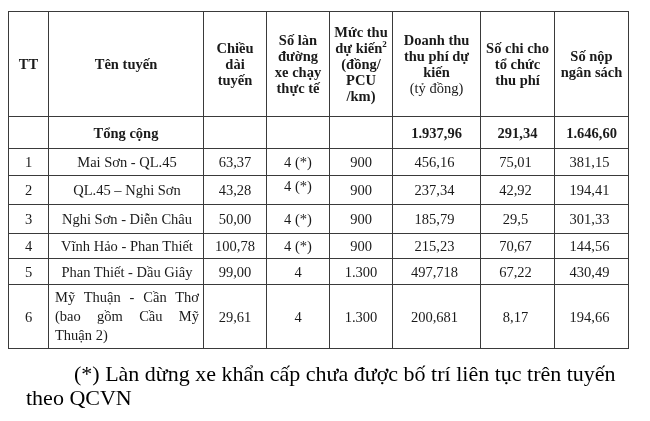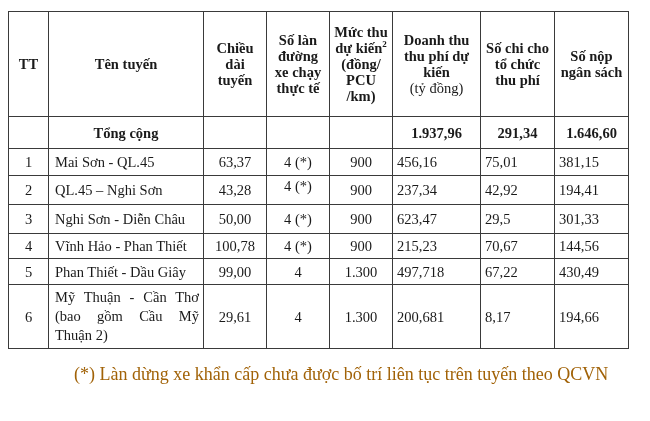--- a/index.html
+++ b/index.html
@@ -4,32 +4,32 @@
 <style>
   html, body { margin: 0; padding: 0; background: #ffffff; }
   body { width: 650px; height: 421px; position: relative; overflow: hidden;
          font-family: "Liberation Serif", serif; color: #1a1a1a; }
   table.fees { position: absolute; left: 8px; top: 11px; border-collapse: collapse;
                table-layout: fixed; width: 620px; }
   table.fees td, table.fees th { border: 1.5px solid #3a3a3a; padding: 0 4px;
                font-size: 14.5px; line-height: 16px; vertical-align: middle; }
   table.fees th { font-weight: bold; text-align: center; font-size: 14.5px; }
   .c { text-align: center; }
-  .r { text-align: left; padding-right: 8px !important; }
-  .l { text-align: left; padding-left: 6px !important; }
+  .r { text-align: center; padding-right: 8px !important; }
+  .l { text-align: center; padding-left: 6px !important; }
   .b { font-weight: bold; }
   .j { text-align: justify; text-align-last: left; }
   tr.head { height: 105px; }
   tr.total { height: 32px; margin-top: 31px; }
   tr.row { height: 27px; }
   tr.row-tall { height: 64px; }
   sup { font-size: 9px; line-height: 0; }
   .star-up { position: relative; top: -4px; }
   .note { position: absolute; left: 26px; top: 362px; width: 600px;
-          font-size: 18px; line-height: 24px; color: #a16207; }
+          font-size: 22px; line-height: 24px; color: #000000; }
   .note .indent { display: inline-block; width: 48px; }
 </style>
 </head>
 <body>
 
 <table class="fees">
   <colgroup>
     <col style="width:40px">
       <col style="width:155px">
       <col style="width:63px">
@@ -85,21 +85,21 @@
     <td class="r">237,34</td>
     <td class="r">42,92</td>
     <td class="r">194,41</td>
   </tr>
   <tr class="row" style="height:29px">
     <td class="c">3</td>
     <td class="l">Nghi Sơn - Diễn Châu</td>
     <td class="c">50,00</td>
     <td class="c">4 (*)</td>
     <td class="c">900</td>
-    <td class="r">623,47</td>
+    <td class="r">185,79</td>
     <td class="r">29,5</td>
     <td class="r">301,33</td>
   </tr>
   <tr class="row" style="height:25px">
     <td class="c">4</td>
     <td class="l">Vĩnh Hảo - Phan Thiết</td>
     <td class="c">100,78</td>
     <td class="c">4 (*)</td>
     <td class="c">900</td>
     <td class="r">215,23</td>

